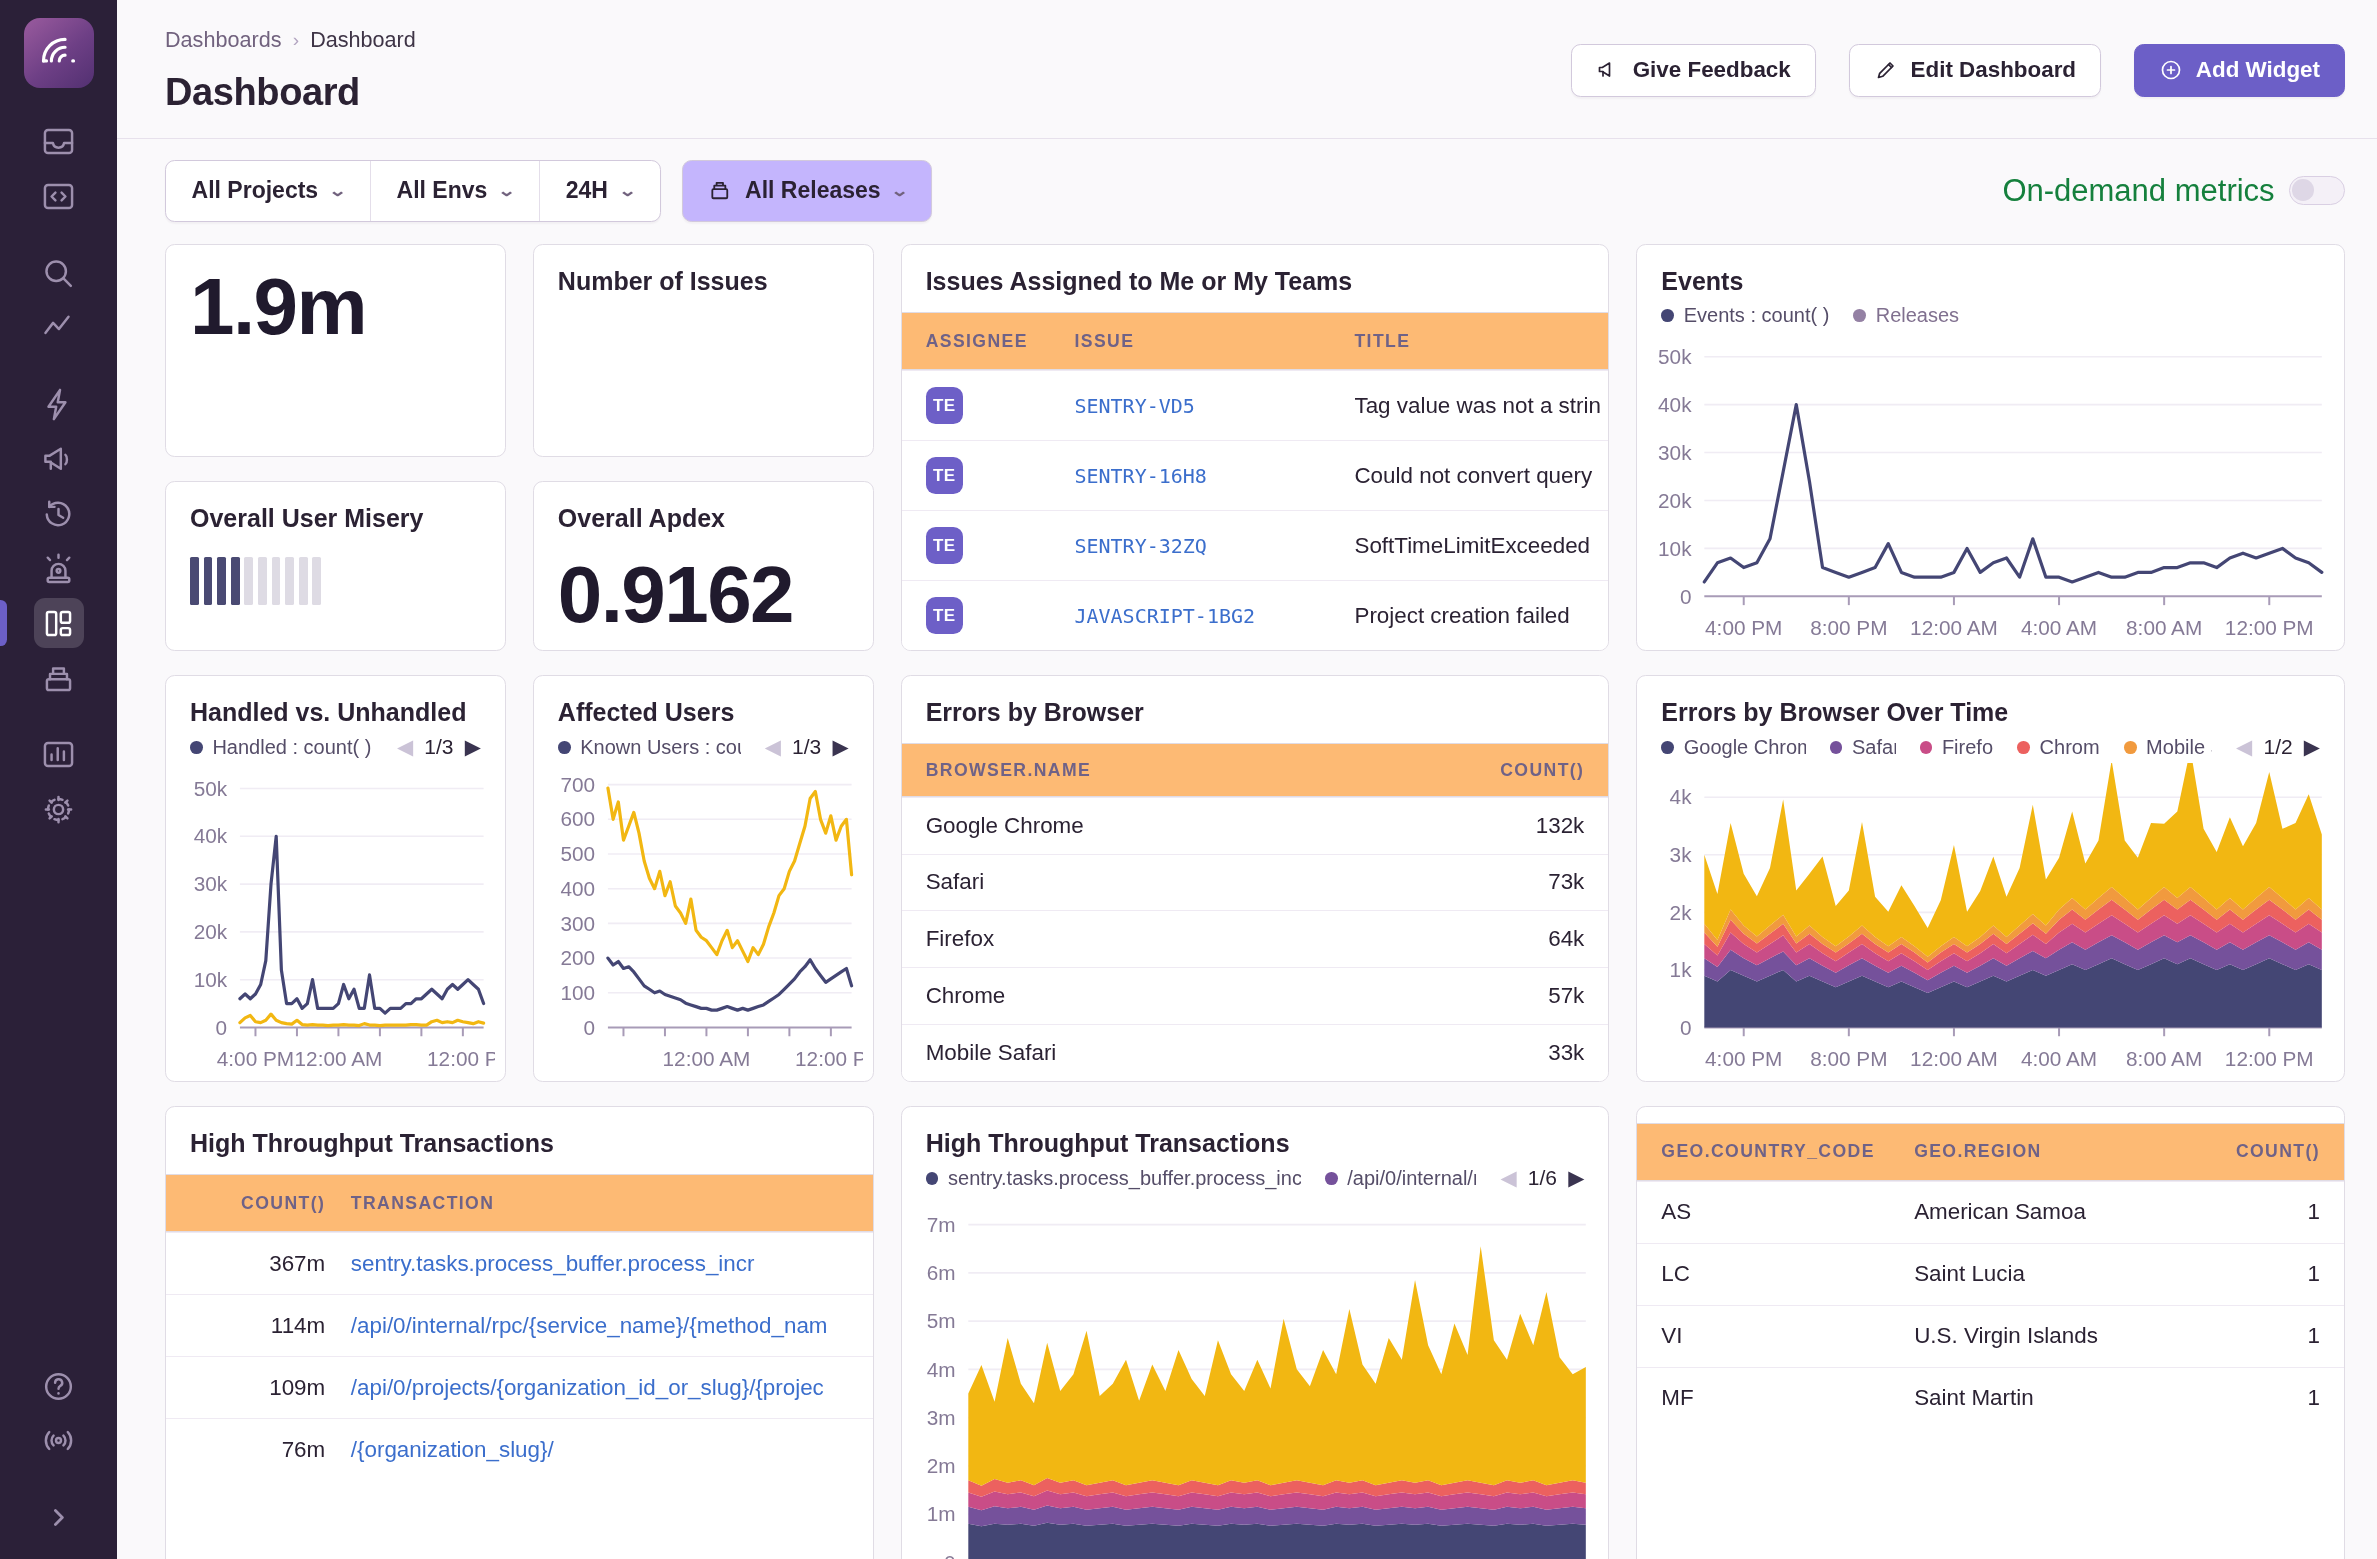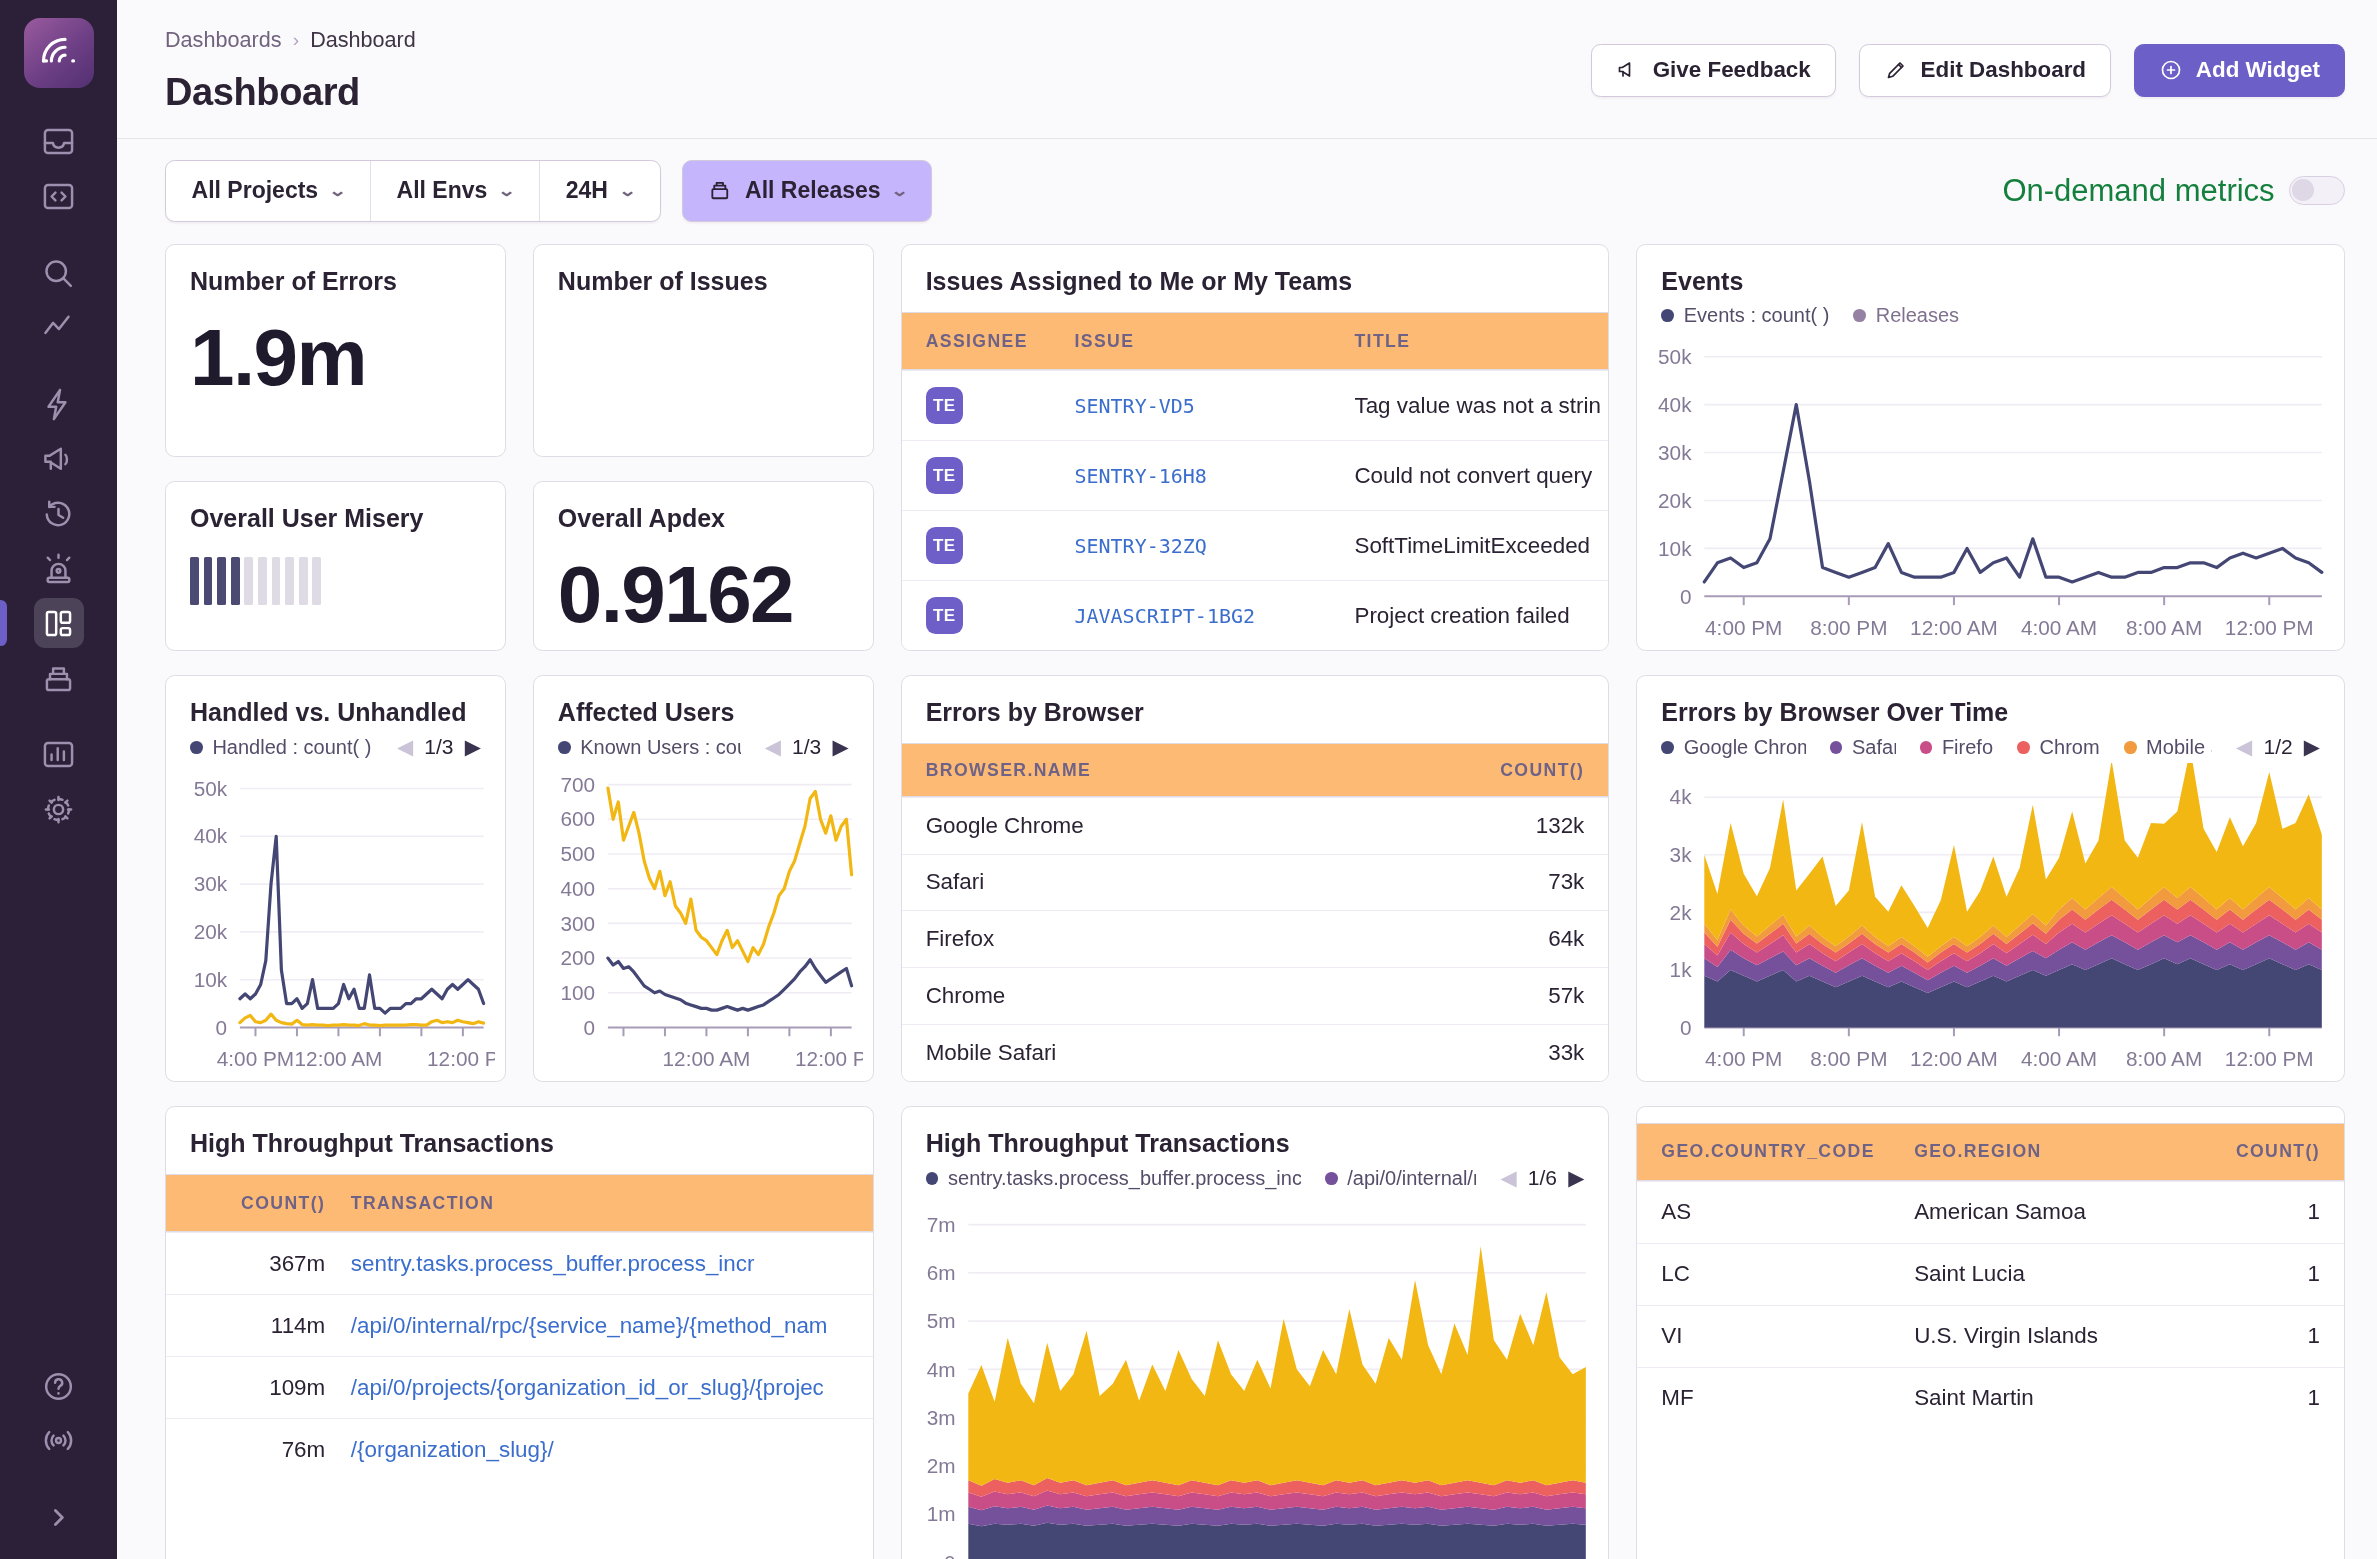--- a/index.html
+++ b/index.html
@@ -41,21 +41,21 @@
   .page-header {
     padding:27px 32px 24px 48px; border-bottom:1.6px solid #E7E1EC;
     display:flex; align-items:center;
   }
   .crumb-title { flex:1; min-width:0; }
   .breadcrumb { display:flex; align-items:center; gap:11.2px; font-size:21.6px; }
   .crumb-root { color:#71627E; cursor:pointer; }
   .crumb-sep { color:#B2A4C0; font-size:19px; }
   .crumb-cur { color:#3E3446; }
   .page-title { margin-top:17.6px; font-size:38px; font-weight:700; color:#2B2233; letter-spacing:-0.4px; }
-  .header-btns { display:flex; gap:23px;padding-left:37px; }
+  .header-btns { display:flex; gap:33px;padding-left:37px; }
   .btn {
     height:53px; border-radius:9.6px; border:1.2px solid #D2C9DC; background:#fff;
     display:flex; align-items:center; gap:12.8px; padding:0 24px;
     font-size:22.4px; font-weight:600; color:#2B2233; cursor:pointer;
     box-shadow:0 1.6px 1.6px rgba(43,34,51,0.04);
   }
   .btn svg { width:24px; height:24px; }
   .btn.primary { background:#6C5FC7; border-color:#6C5FC7; color:#fff; }
   
   .filter-row { display:flex; align-items:center; gap:21px; padding:21px 32px 0 48px; }
@@ -367,23 +367,20 @@
       <span class="ondemand-label">On-demand metrics</span>
       <span class="toggle">
           <span class="knob"></span>
         </span>
     </div>
   </div>
 
   <div class="grid">
 
     <section class="card c-errors">
-      <div class="card-head">
-          <h2 class="w-title">Number of Errors</h2>
-        </div>
       <div class="big-value">1.9m</div>
     </section>
 
     <section class="card c-issues" style="grid-column:2">
       <div class="card-head">
           <h2 class="w-title">Number of Issues</h2>
         </div>
     </section>
 
     <section class="card c-misery">

